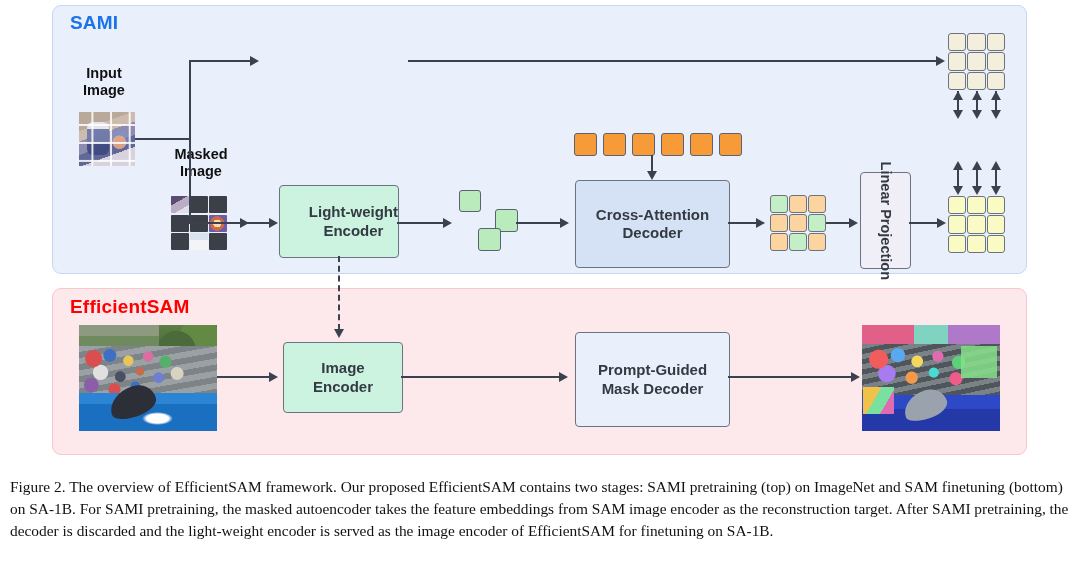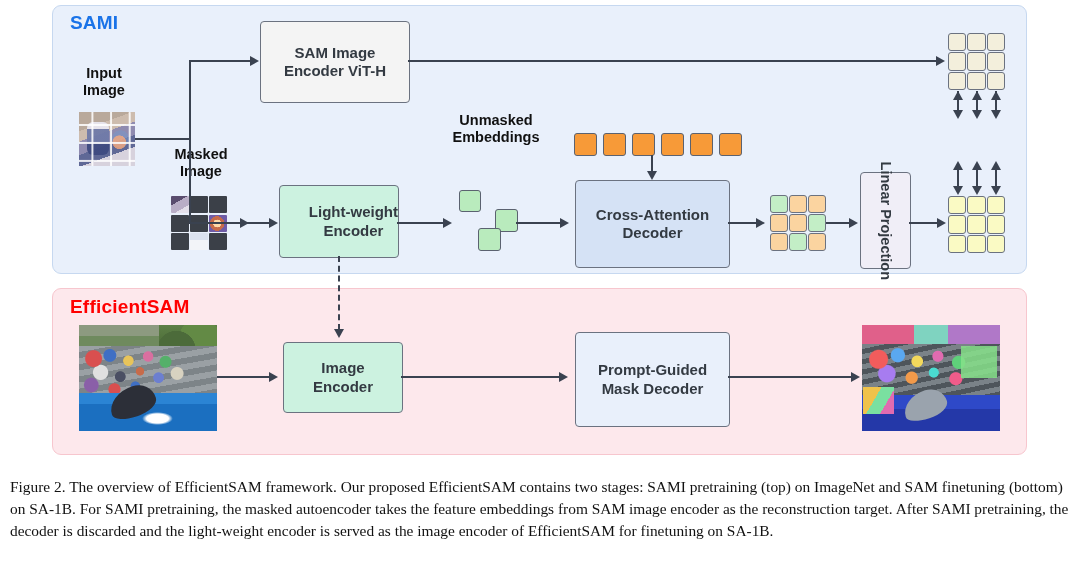--- a/index.html
+++ b/index.html
@@ -175,46 +175,36 @@
     <div class="mk"></div>
   </div>
 
   <div class="ln h" style="left:135px;top:138px;width:56px;"></div>
   <div class="ln v" style="left:189px;top:61px;height:162px;"></div>
   <div class="ln h" style="left:189px;top:60px;width:62px;"></div>
   <div class="arrowhead ar-right" style="left:250px;top:56px;"></div>
   <div class="ln h" style="left:189px;top:222px;width:54px;"></div>
   <div class="arrowhead ar-right" style="left:240px;top:218px;"></div>
 
-  <div class="box" id="sam-encoder-box">
-    <div>
-      <span>SAM Image</span><br>
-      <span>Encoder ViT-H</span>
-    </div>
-  </div>
   <div class="ln h" style="left:408px;top:60px;width:530px;"></div>
   <div class="arrowhead ar-right" style="left:936px;top:56px;"></div>
 
   <div class="ln h" style="left:227px;top:222px;width:44px;"></div>
   <div class="arrowhead ar-right" style="left:269px;top:218px;"></div>
 
   <div class="box" id="lightweight-encoder-box">
     <div>
       <span>Light-weight</span><br>
       <span>Encoder</span>
     </div>
   </div>
 
   <div class="ln h" style="left:397px;top:222px;width:48px;"></div>
   <div class="arrowhead ar-right" style="left:443px;top:218px;"></div>
 
-  <div class="lbl" style="left:437px;top:112px;width:118px;">
-    <span>Unmasked</span><br>
-    <span>Embeddings</span>
-  </div>
 
   <div class="tok tok-green" style="left:459px;top:190px;width:20px;height:20px;"></div>
   <div class="tok tok-green" style="left:495px;top:209px;width:21px;height:21px;"></div>
   <div class="tok tok-green" style="left:478px;top:228px;width:21px;height:21px;"></div>
 
   <div class="ln h" style="left:516px;top:222px;width:46px;"></div>
   <div class="arrowhead ar-right" style="left:560px;top:218px;"></div>
 
   <div class="tok tok-orange" style="left:574px;top:133px;width:21px;height:21px;"></div>
   <div class="tok tok-orange" style="left:603px;top:133px;width:21px;height:21px;"></div>

